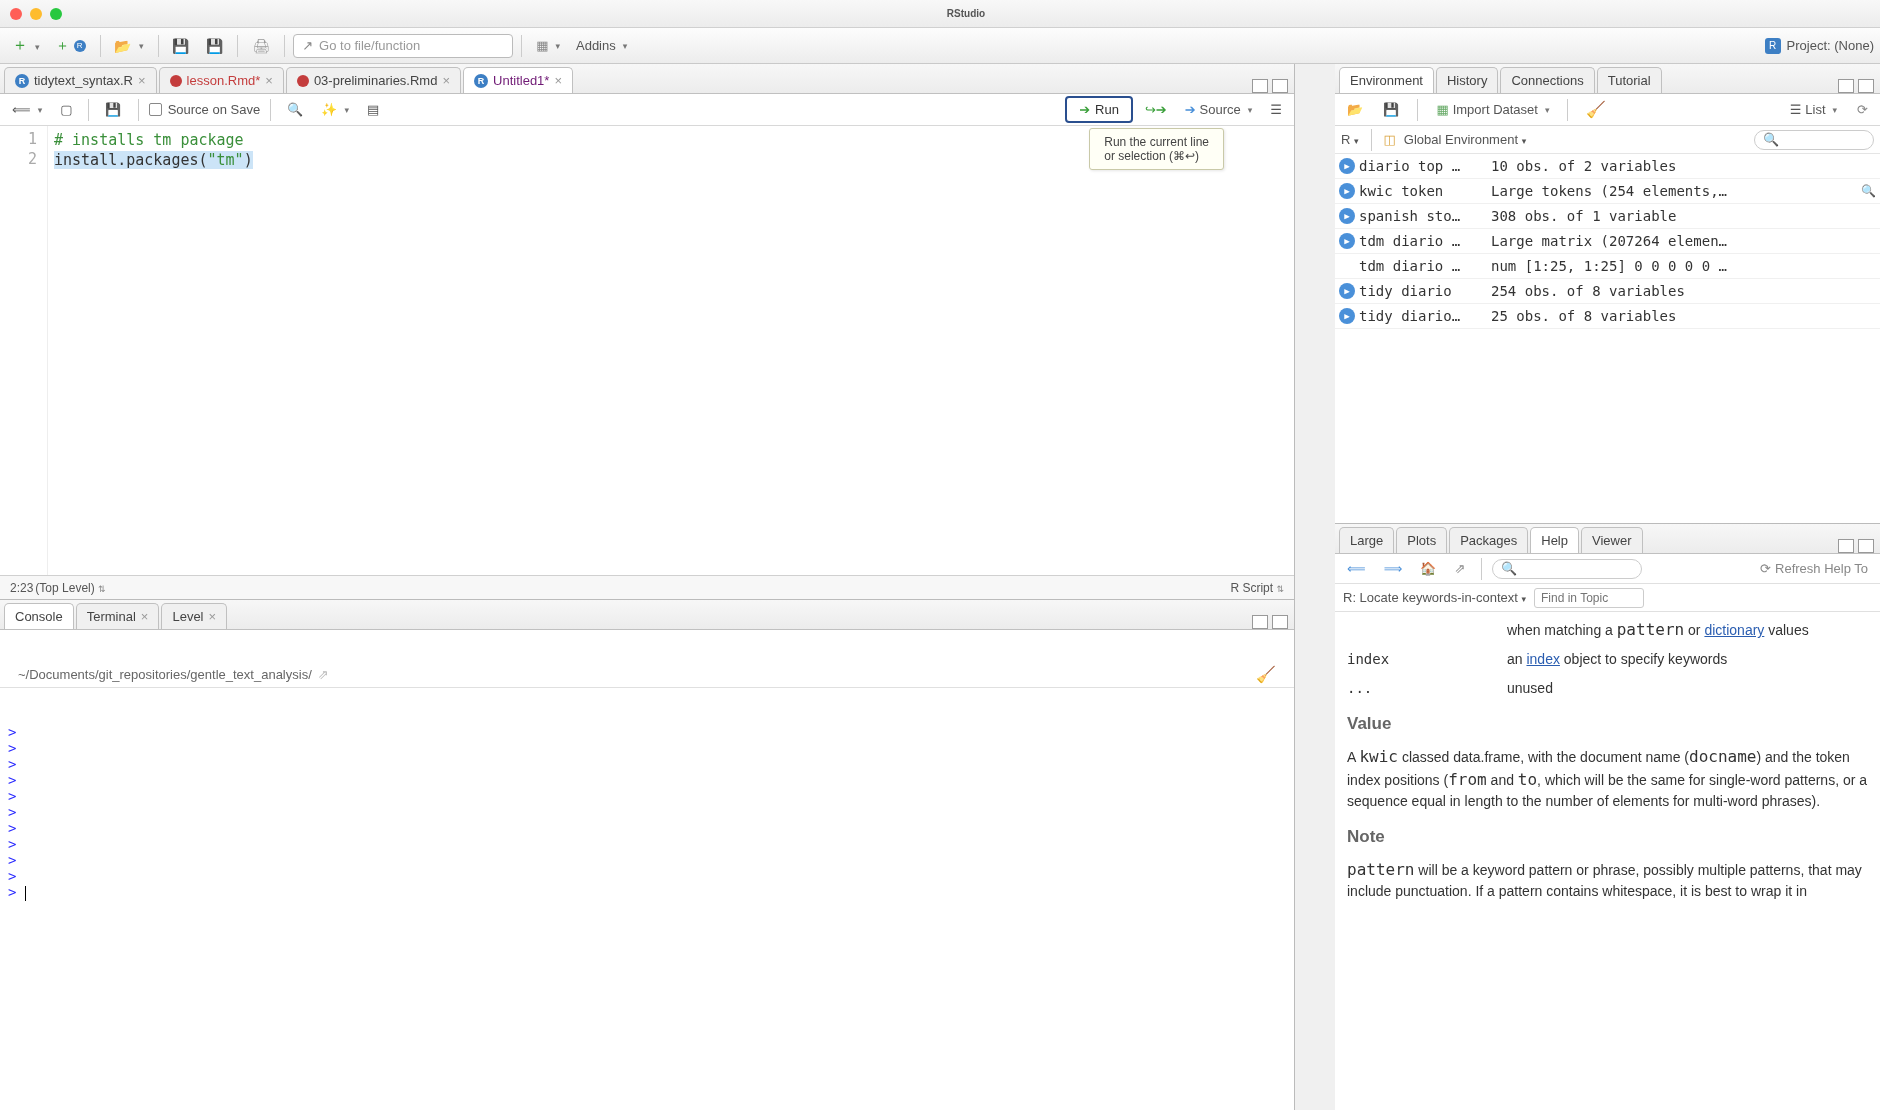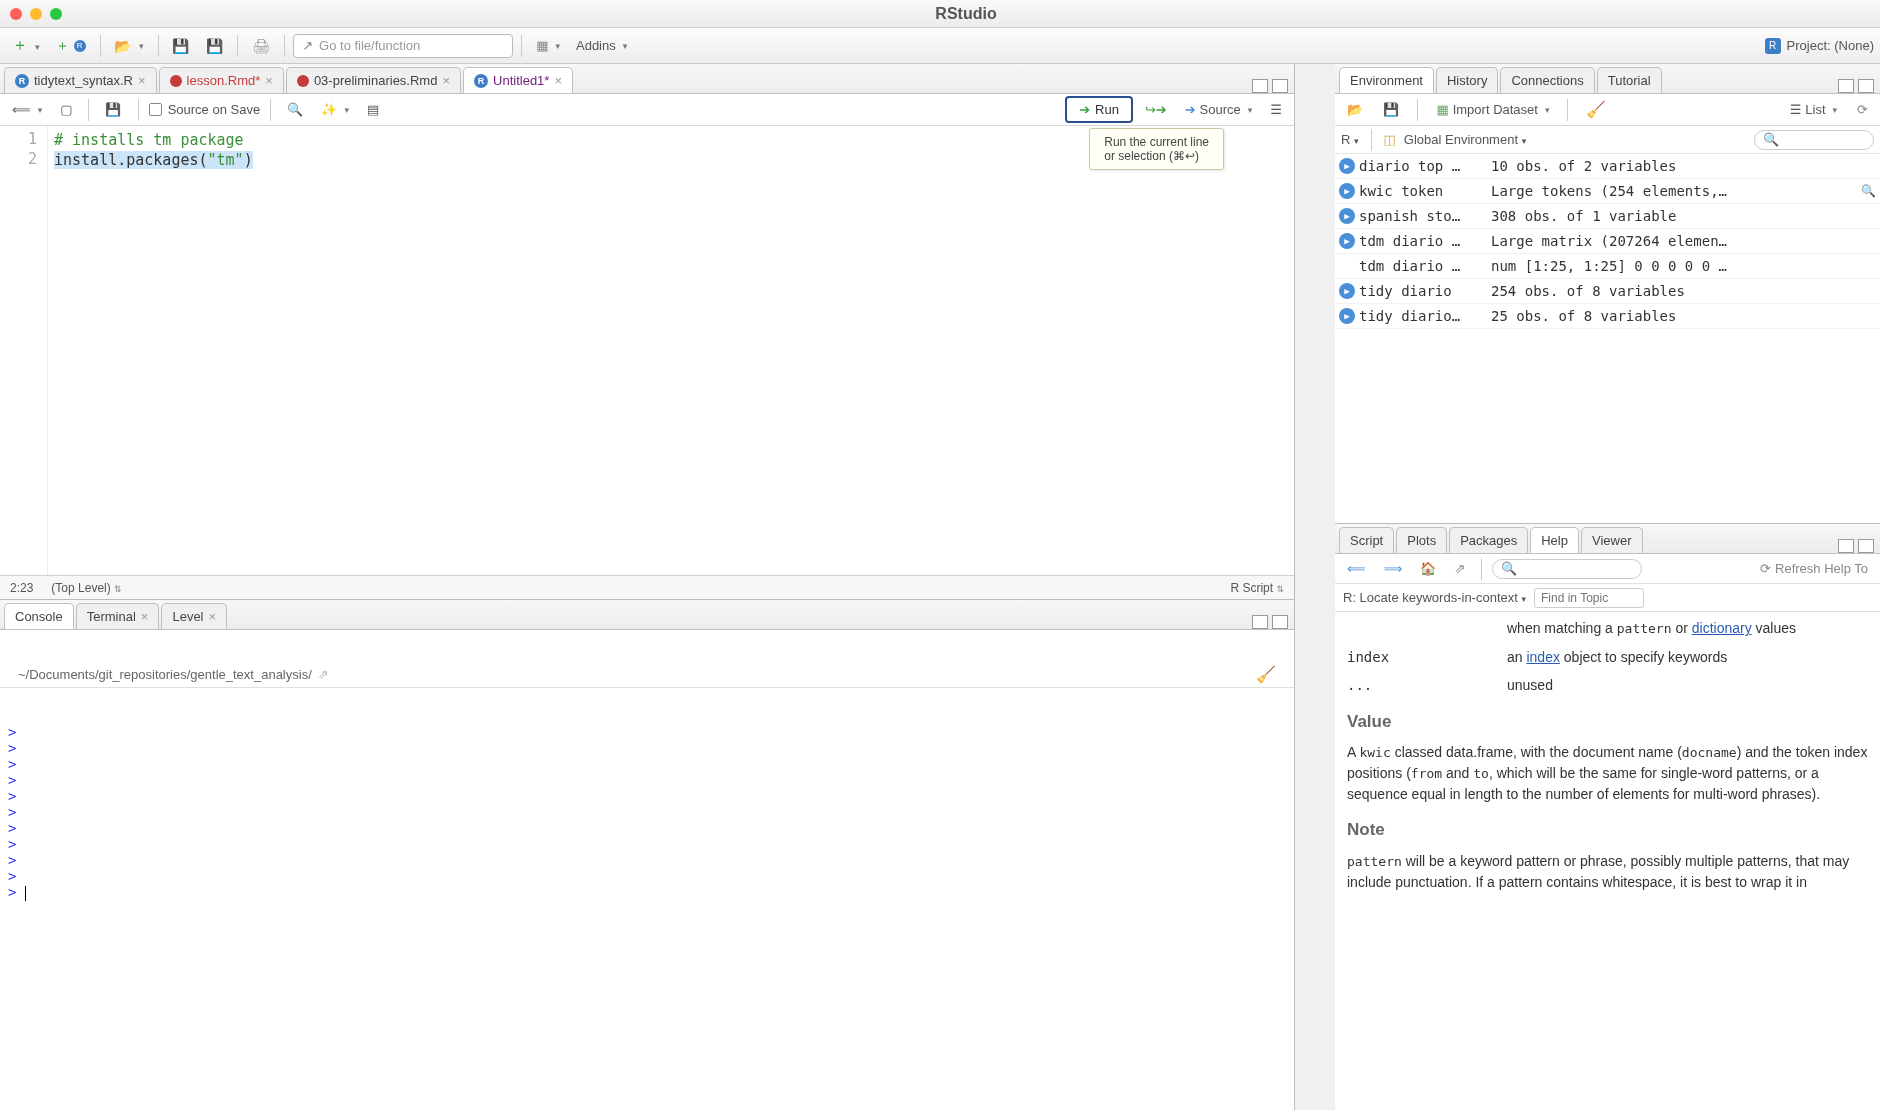--- a/index.html
+++ b/index.html
@@ -1,21 +1,21 @@
 <!DOCTYPE html>
 <html><head>
 <meta charset="utf-8">
 <style>
 * { box-sizing: border-box; margin: 0; padding: 0; }
 body { font-family: "Lucida Grande", "Segoe UI", sans-serif; font-size: 13px; color: #333; background: #f0f0f0; overflow: hidden; width: 1880px; height: 1110px; }
 .titlebar { height: 28px; background: linear-gradient(#f8f8f8,#ececec); display: flex; align-items: center; padding: 0 10px; border-bottom: 1px solid #d0d0d0; }
 .traffic { display: flex; gap: 8px; }
 .dot { width: 12px; height: 12px; border-radius: 50%; }
 .dot.red { background: #ff5f57; } .dot.yellow { background: #febc2e; } .dot.green { background: #28c840; }
-.titlebar .title { flex: 1; text-align: center; font-weight: bold; font-size: 16px; color: #555; }
+.titlebar .title { flex: 1; text-align: center; font-weight: bold; font-size: 10px; color: #555; }
 .maintoolbar { height: 36px; background: linear-gradient(#fdfdfd,#ececec); border-bottom: 1px solid #c9c9c9; display: flex; align-items: center; padding: 0 6px; gap: 4px; }
 .tbtn { display: inline-flex; align-items: center; gap: 4px; padding: 3px 6px; border-radius: 3px; cursor: pointer; color: #555; }
 .tsep { width: 1px; height: 22px; background: #ccc; margin: 0 4px; }
 .dropdown-caret::after { content: "▾"; font-size: 9px; margin-left: 3px; color: #777; }
 .gotofile { display: flex; align-items: center; border: 1px solid #bbb; border-radius: 4px; background: #fff; height: 24px; padding: 0 8px; width: 220px; color: #999; gap: 6px; }
 .project { margin-left: auto; display: flex; align-items: center; gap: 6px; color: #555; }
 .panes { display: flex; height: calc(100% - 64px); }
 .leftcol { flex: 1.32; display: flex; flex-direction: column; border-right: 1px solid #bbb; }
 .rightcol { width: 545px; display: flex; flex-direction: column; margin-left: 40px; }
 .pane { background: #fff; display: flex; flex-direction: column; }
@@ -32,42 +32,42 @@
 .runbtn { border: 2px solid #2a4f8f; border-radius: 4px; padding: 4px 12px; display: flex; align-items: center; gap: 5px; color: #333; background: #fff; }
 .tooltip { position: absolute; top: 34px; right: 70px; background: #fffff6; border: 1px solid #c9c9a8; padding: 6px 14px; font-size: 12px; color: #444; border-radius: 3px; box-shadow: 1px 1px 3px rgba(0,0,0,0.1); white-space: nowrap; z-index: 10; }
 .editor { flex: 1; display: flex; font-family: "Menlo","Consolas",monospace; font-size: 15px; background: #fff; position: relative; }
 .gutter { width: 48px; text-align: right; padding: 4px 10px 0 0; color: #aaa; border-right: 1px solid #eee; user-select: none; }
 .codelines { padding: 4px 0 0 6px; flex: 1; }
 .codelines .line { height: 20px; line-height: 20px; white-space: pre; }
 .comment { color: #3a8f3a; }
 .funcname { color: #333; }
 .string { color: #3a8f3a; }
 .sel { background: #cce4f7; }
-.statusbar { height: 24px; border-top: 1px solid #d0d0d0; background: #f7f7f7; display: flex; align-items: center; padding: 0 10px; font-size: 12px; color: #555; gap: 18px; }
+.statusbar { height: 24px; border-top: 1px solid #d0d0d0; background: #f7f7f7; display: flex; align-items: center; padding: 0 10px; font-size: 12px; color: #555; gap: 2px; }
 .statusbar .right { margin-left: auto; }
 .consolepane { flex: 1; border-top: 1px solid #bbb; gap: 32px; }
 .consoletabs { display: flex; align-items: flex-end; background: linear-gradient(#f7f7f7,#ececec); border-bottom: 1px solid #c0c0c0; height: 30px; padding-left: 4px; }
 .pathbar { height: 26px; border-bottom: 1px solid #e0e0e0; display: flex; align-items: center; padding: 0 18px; color: #666; font-size: 13px; }
 .consoleout { flex: 1; font-family: "Menlo","Consolas",monospace; font-size: 14px; padding: 4px 8px; color: #333; overflow: hidden; }
 .prompt { color: #2a2aff; }
 .envpane { flex: 0 0 44%; border-bottom: 1px solid #bbb; }
 .envtoolbar { height: 32px; border-bottom: 1px solid #d8d8d8; display: flex; align-items: center; padding: 0 6px; gap: 8px; }
 .envscope { height: 28px; border-bottom: 1px solid #e5e5e5; display: flex; align-items: center; padding: 0 6px; gap: 8px; font-size: 13px; color: #555; }
 .envlist { flex: 1; overflow: hidden; font-family: "Menlo","Consolas",monospace; font-size: 14px; }
 .envrow { display: flex; align-items: center; height: 25px; border-bottom: 1px solid #f0f0f0; padding: 0 4px; }
 .envrow .expand { width: 16px; height: 16px; border-radius: 50%; background: #4a90d9; color: #fff; display: inline-flex; align-items: center; justify-content: center; font-size: 9px; margin-right: 4px; }
 .envrow .name { width: 132px; overflow: hidden; text-overflow: ellipsis; white-space: nowrap; color: #333; }
 .envrow .val { flex: 1; color: #333; overflow: hidden; white-space: nowrap; text-overflow: ellipsis; }
 .envrow .mag { color: #888; font-size: 12px; margin-left: 4px; }
 .helppane { flex: 1; }
 .helptoolbar { height: 30px; border-bottom: 1px solid #e0e0e0; display: flex; align-items: center; padding: 0 6px; gap: 6px; }
 .helptopic { height: 28px; border-bottom: 1px solid #e0e0e0; display: flex; align-items: center; padding: 0 8px; gap: 8px; font-size: 13px; color: #555; }
 .helpcontent { flex: 1; overflow: hidden; padding: 6px 12px; font-size: 14px; color: #333; line-height: 1.45; }
 .helpcontent h3 { font-size: 17px; color: #666; margin: 14px 0 8px; font-weight: bold; }
-.helpcontent code { font-family: "Menlo","Consolas",monospace; font-size: 13px; }
+.helpcontent code { font-family: "Menlo","Consolas",monospace; font-size: 16px; }
 .helpcontent a { color: #2a5db0; text-decoration: underline; }
 .paramrow { display: flex; margin: 8px 0; }
 .paramrow .pname { width: 160px; font-family: "Menlo","Consolas",monospace; }
 .paramrow .pdesc { flex: 1; }
 .searchbox { border: 1px solid #ccc; border-radius: 10px; height: 20px; padding: 0 8px; background: #fff; display: flex; align-items: center; color: #999; gap: 4px; }
 .broom { color: #c9a86b; font-size: 16px; }
 .cursor { display: inline-block; width: 1px; height: 15px; background: #000; vertical-align: middle; }
 </style>
 </head>
 <body>
@@ -308,21 +308,21 @@
           <div class="envrow">
             <span class="expand">▶</span>
             <span class="name">tidy_diario…</span>
             <span class="val">25 obs. of 8 variables</span>
           </div>
         </div>
     </div>
 
     <div class="pane helppane">
       <div class="tabbar" id="help-tabs">
-        <div class="tab">Script</div>
+        <div class="tab">Large</div>
           <div class="tab">Plots</div>
           <div class="tab">Packages</div>
           <div class="tab active">Help</div>
           <div class="tab">Viewer</div>
           <div class="winbtns">
           <div class="winbtn"></div>
           <div class="winbtn"></div>
         </div>
       </div>
       <div class="helptoolbar">

